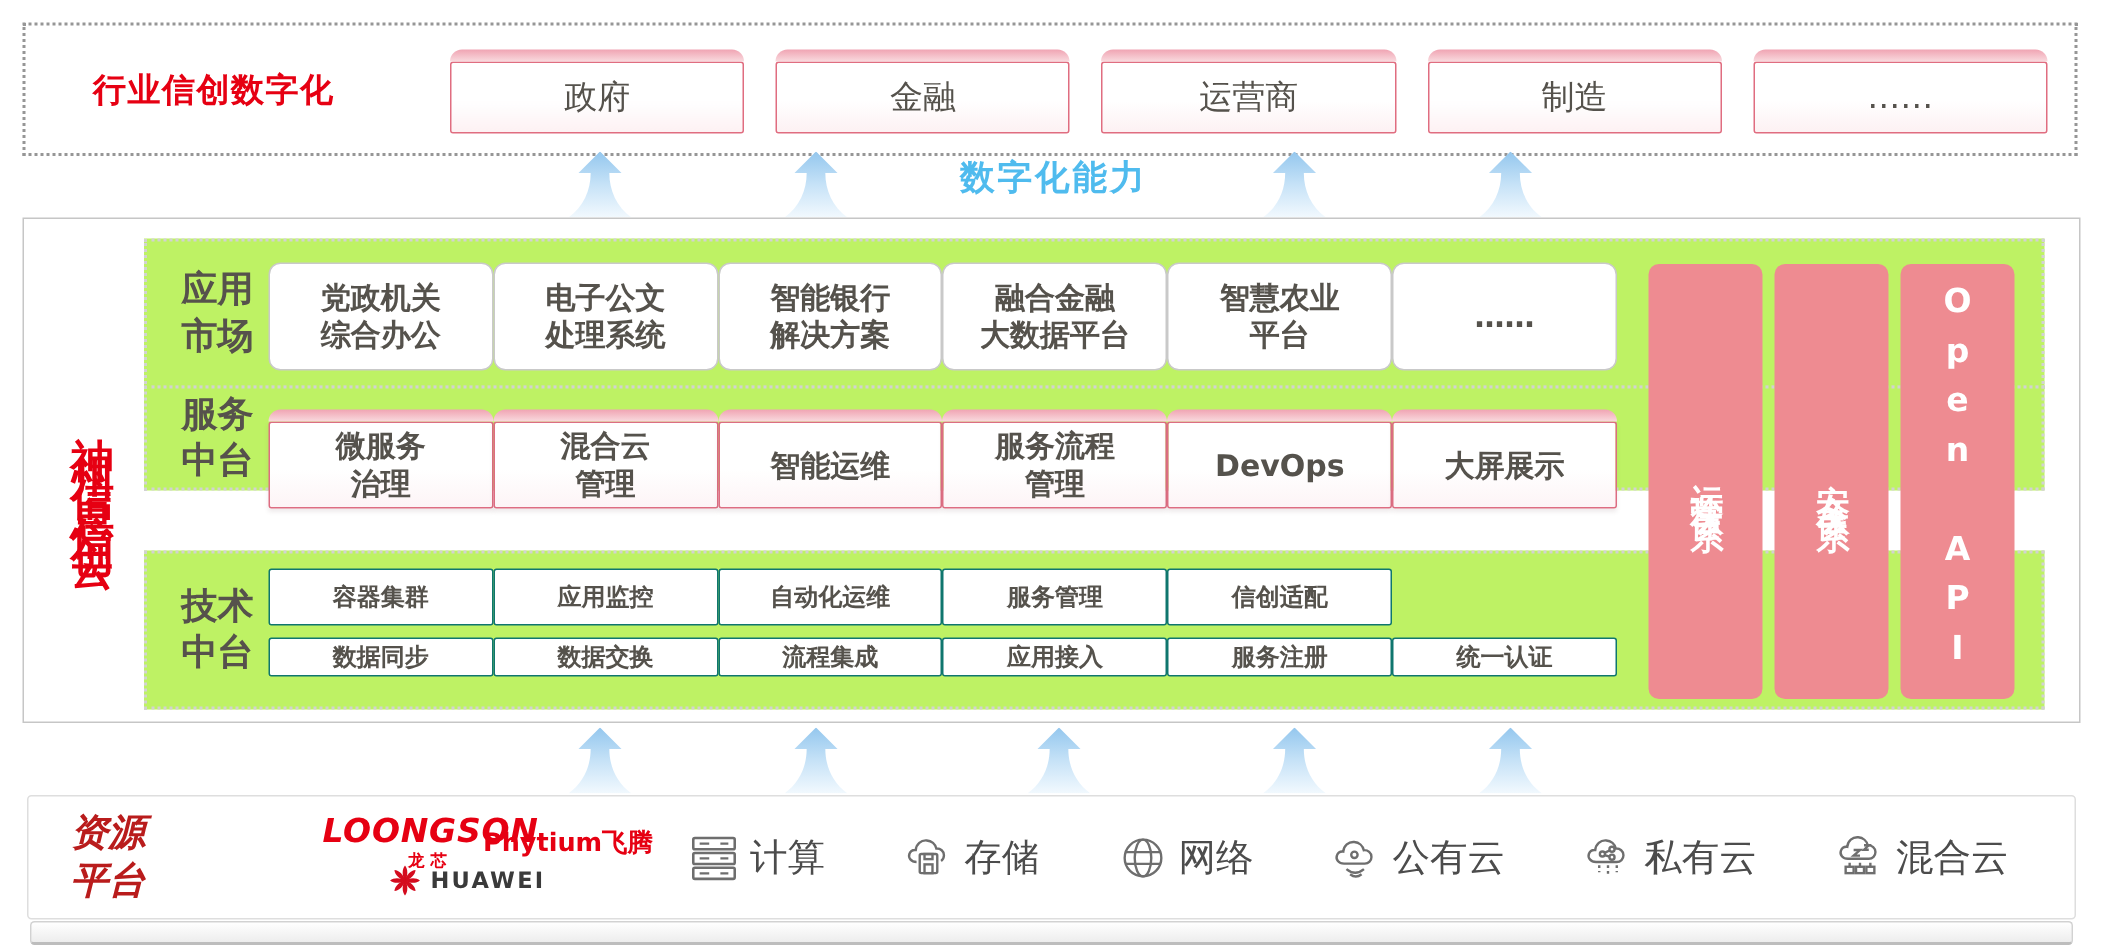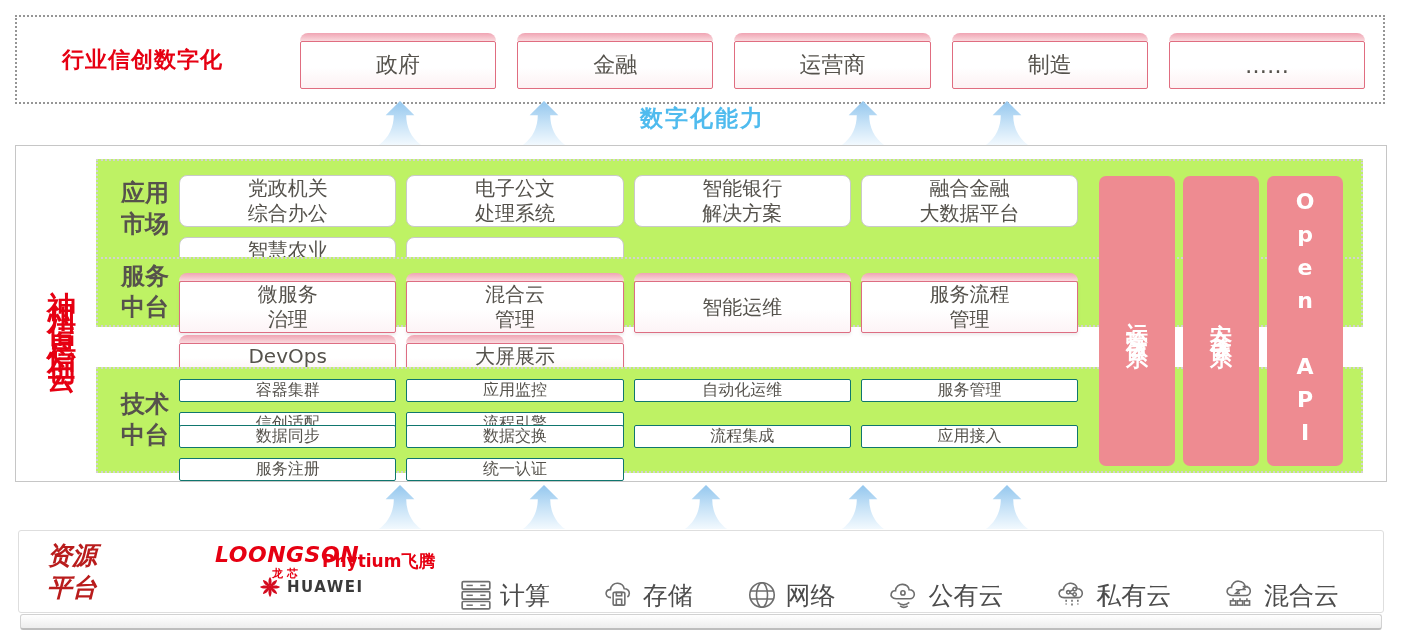--- a/index.html
+++ b/index.html
@@ -30,21 +30,21 @@
     border:1px solid #c6c6c6;background:#fff;}
   .vertical-title{position:absolute;left:22px;top:0;bottom:0;width:48px;
     display:flex;align-items:center;justify-content:center;
     writing-mode:vertical-rl;text-orientation:upright;
     font-size:29px;font-weight:bold;color:#e60012;letter-spacing:13px;}
   .mrow{position:absolute;left:80px;width:1267px;background:#bef264;border:2px dotted #d2d2d2;box-sizing:border-box;}
   .mrow-label{position:absolute;left:14px;top:50%;transform:translateY(-50%);width:66px;
     text-align:center;font-size:24px;font-weight:bold;color:#56524c;
     white-space:pre-line;line-height:1.3;}
   .mrow-boxes{position:absolute;left:81px;width:899px;display:grid;
-    grid-template-columns:repeat(4,1fr);gap:10px;}
+    grid-template-columns:repeat(6,1fr);font-weight:bold;}
   .wbox{background:#fff;border:1px solid #c9c9c9;border-radius:8px;
     display:flex;align-items:center;justify-content:center;text-align:center;
     font-size:20px;color:#55524c;line-height:1.25;white-space:pre-line;}
   .pbox2{position:relative;border:1px solid #dd6d82;border-radius:2px;
     background:linear-gradient(180deg,#ffffff 55%,#fdf4f6);
     box-shadow:0 2px 3px rgba(120,90,95,.12);
     display:flex;align-items:center;justify-content:center;text-align:center;
     font-size:20px;color:#55524c;line-height:1.25;white-space:pre-line;}
   .pbox2 .cap{position:absolute;top:-9px;left:-1px;right:-1px;height:8px;
     background:linear-gradient(180deg,#f0a4b3,#f9dade);border-radius:8px 8px 0 0;}
@@ -62,21 +62,21 @@
     border:1px solid #dedede;border-radius:3px;background:#fff;}
   .resource-label{position:absolute;left:28px;top:50%;transform:translateY(-50%);
     font-size:25px;font-weight:bold;color:#b91c1c;white-space:pre-line;line-height:1.3;font-style:italic;}
   .v-loongson{position:absolute;left:196px;top:11px;text-align:center;color:#e60012;}
   .v-loongson .lg{font-size:22px;font-weight:900;font-style:italic;letter-spacing:.5px;}
   .v-loongson .cn{font-size:11px;font-weight:bold;letter-spacing:4px;margin-top:-1px;}
   .v-phytium{position:absolute;left:303px;top:19px;font-size:17px;font-weight:bold;color:#e60012;}
   .v-huawei{position:absolute;left:240px;top:45px;display:flex;align-items:center;gap:6px;}
   .v-huawei .hw{font-size:15px;font-weight:bold;color:#3a3a3a;letter-spacing:1.5px;}
   .r-items{position:absolute;left:440px;right:44px;top:0;bottom:0;
-    display:flex;align-items:flex-end;justify-content:space-between;}
+    display:flex;align-items:center;justify-content:space-between;}
   .r-item{display:flex;align-items:center;gap:7px;font-size:25px;color:#4c4c4c;}
   .r-item svg{width:34px;height:34px;}
 
   
   .platform-bar{position:absolute;left:20px;top:614px;width:1360px;height:13px;
     background:linear-gradient(180deg,#ffffff,#ededed);
     border:1px solid #d2d2d2;border-bottom:2px solid #bdbdbd;border-radius:3px;}
 </style>
 </head>
 <body>
@@ -245,21 +245,20 @@
 
     <div class="mrow" style="top:221px;height:106px">
       <div class="mrow-label">技术
 中台</div>
       <div class="mrow-boxes" style="top:10px;height:38px">
         <div class="tbox">容器集群</div>
         <div class="tbox">应用监控</div>
         <div class="tbox">自动化运维</div>
         <div class="tbox">服务管理</div>
         <div class="tbox">信创适配</div>
-        <div class="tbox">流程引擎</div>
       </div>
       <div class="mrow-boxes" style="top:56px;height:26px">
         <div class="tbox">数据同步</div>
         <div class="tbox">数据交换</div>
         <div class="tbox">流程集成</div>
         <div class="tbox">应用接入</div>
         <div class="tbox">服务注册</div>
         <div class="tbox">统一认证</div>
       </div>
     </div>

